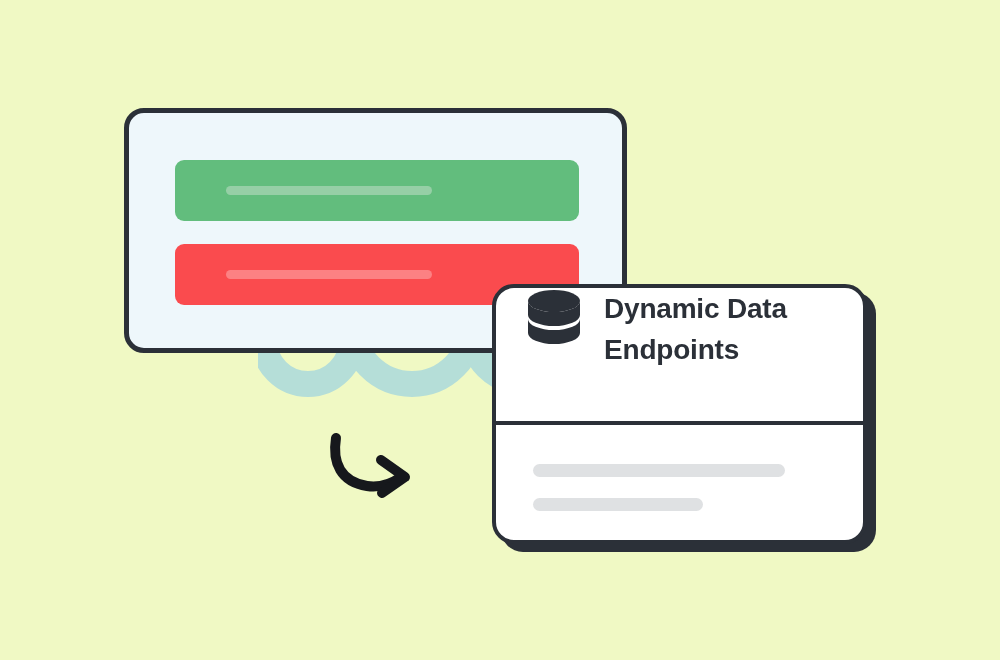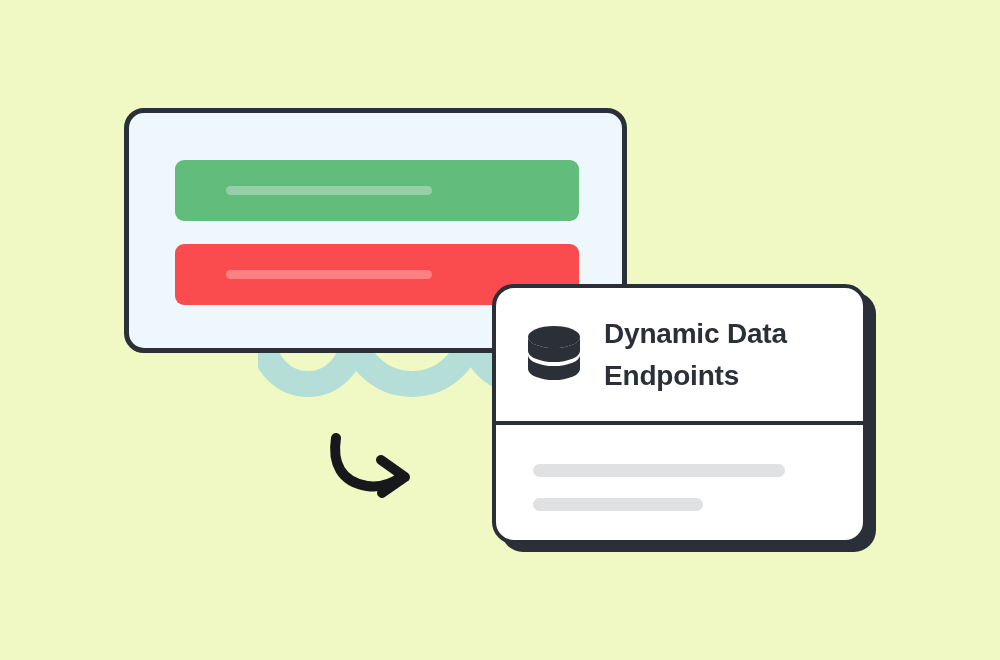--- a/index.html
+++ b/index.html
@@ -122,21 +122,20 @@
     border-radius: 22px;
     box-sizing: border-box;
     overflow: hidden;
   }
   .card-header {
     position: relative;
     height: 137px;
     box-sizing: border-box;
     border-bottom: 4px solid #2b3038;
     display: flex;
-    align-items: center;
     padding: 0 22px 0 30px;
   }
   .db-icon {
     flex: 0 0 auto;
     width: 56px;
     height: 62px;
     margin-right: 22px;
   }
   .card-title {
     font-family: "Liberation Sans", sans-serif;

